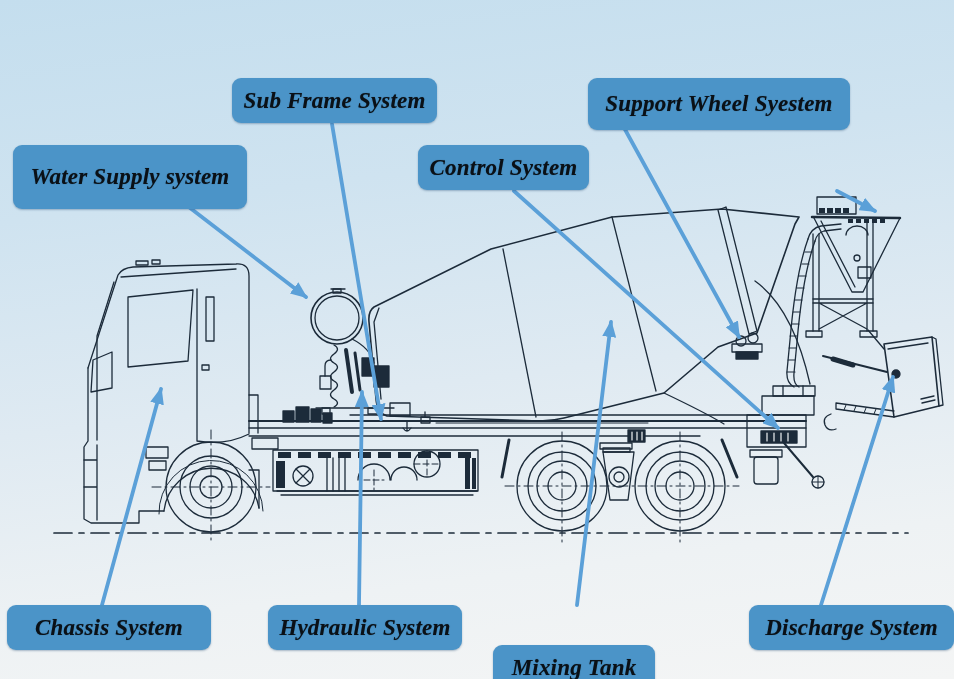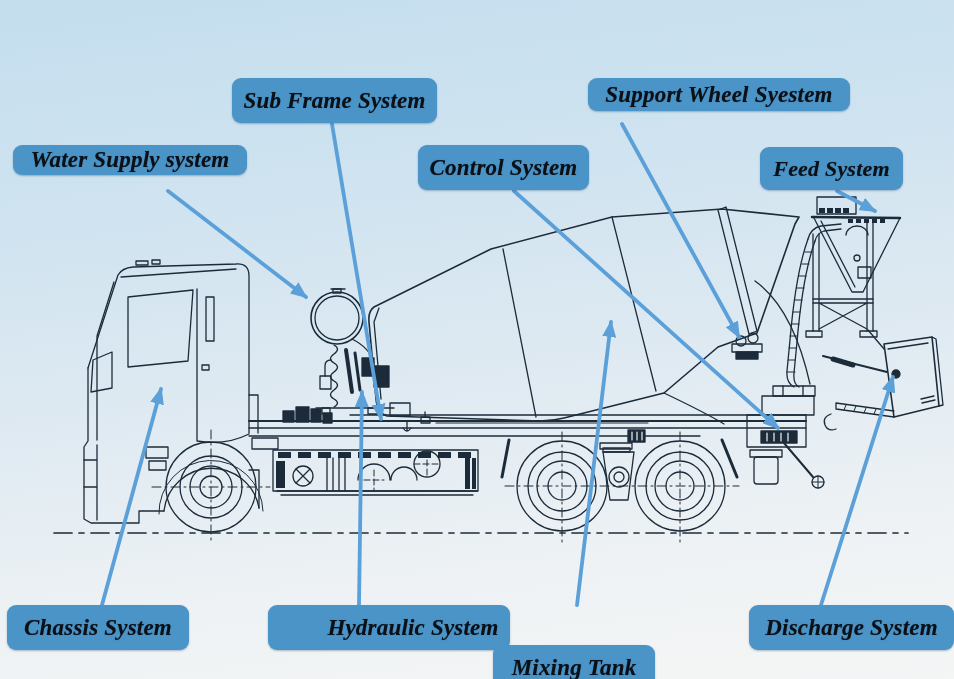--- a/index.html
+++ b/index.html
@@ -11,26 +11,26 @@
   .stage svg{position:absolute;left:0;top:0;}
   .callout{
     position:absolute;display:flex;align-items:center;justify-content:center;
     background:#4b94c8;border-radius:9px;
     color:#0a1016;font-weight:700;font-style:italic;font-size:23px;
     letter-spacing:.2px;white-space:nowrap;
     box-shadow:0 1px 2px rgba(30,70,110,.35);
     text-shadow:0 0 1px rgba(0,0,0,.4);
   }
   .lbl-sub-frame    {left:232px;top:78px; width:205px;height:45px;}
-  .lbl-support-wheel{left:588px;top:78px; width:262px;height:33px;}
-  .lbl-water-supply {left:13px; top:145px;width:234px;height:30px;}
+  .lbl-support-wheel{left:588px;top:78px; width:262px;height:52px;}
+  .lbl-water-supply {left:13px; top:145px;width:234px;height:64px;}
   .lbl-control      {left:418px;top:145px;width:171px;height:45px;}
   .lbl-feed         {left:760px;top:147px;width:143px;height:43px;font-size:22px;}
-  .lbl-chassis      {left:7px;  top:605px;width:182px;height:45px;}
-  .lbl-hydraulic    {left:268px;top:605px;width:194px;height:45px;padding-left:48px;}
+  .lbl-chassis      {left:7px;  top:605px;width:204px;height:45px;}
+  .lbl-hydraulic    {left:268px;top:605px;width:194px;height:45px;}
   .lbl-mixing-tank  {left:493px;top:605px;width:162px;height:45px;margin-top:40px;}
   .lbl-discharge    {left:749px;top:605px;width:205px;height:45px;}
 </style>
 </head>
 <body>
 
 <div class="stage">
 
 <svg width="954" height="679" viewBox="0 0 954 679">
   <defs>
@@ -233,18 +233,17 @@
     <path d="M359,605 L362,392" marker-end="url(#ah)"></path>
     <path d="M577,605 L611,322" marker-end="url(#ah)"></path>
     <path d="M821,605 L893,377" marker-end="url(#ah)"></path>
   </g>
 </svg>
 
   <div class="callout lbl-sub-frame">Sub Frame System</div>
   <div class="callout lbl-support-wheel">Support Wheel Syestem</div>
   <div class="callout lbl-water-supply">Water Supply system</div>
   <div class="callout lbl-control">Control System</div>
-  <div class="callout lbl-feed">Feed System</div>
   <div class="callout lbl-chassis">Chassis System</div>
   <div class="callout lbl-hydraulic">Hydraulic System</div>
   <div class="callout lbl-mixing-tank">Mixing Tank</div>
   <div class="callout lbl-discharge">Discharge System</div>
 </div>
 
 </body></html>

